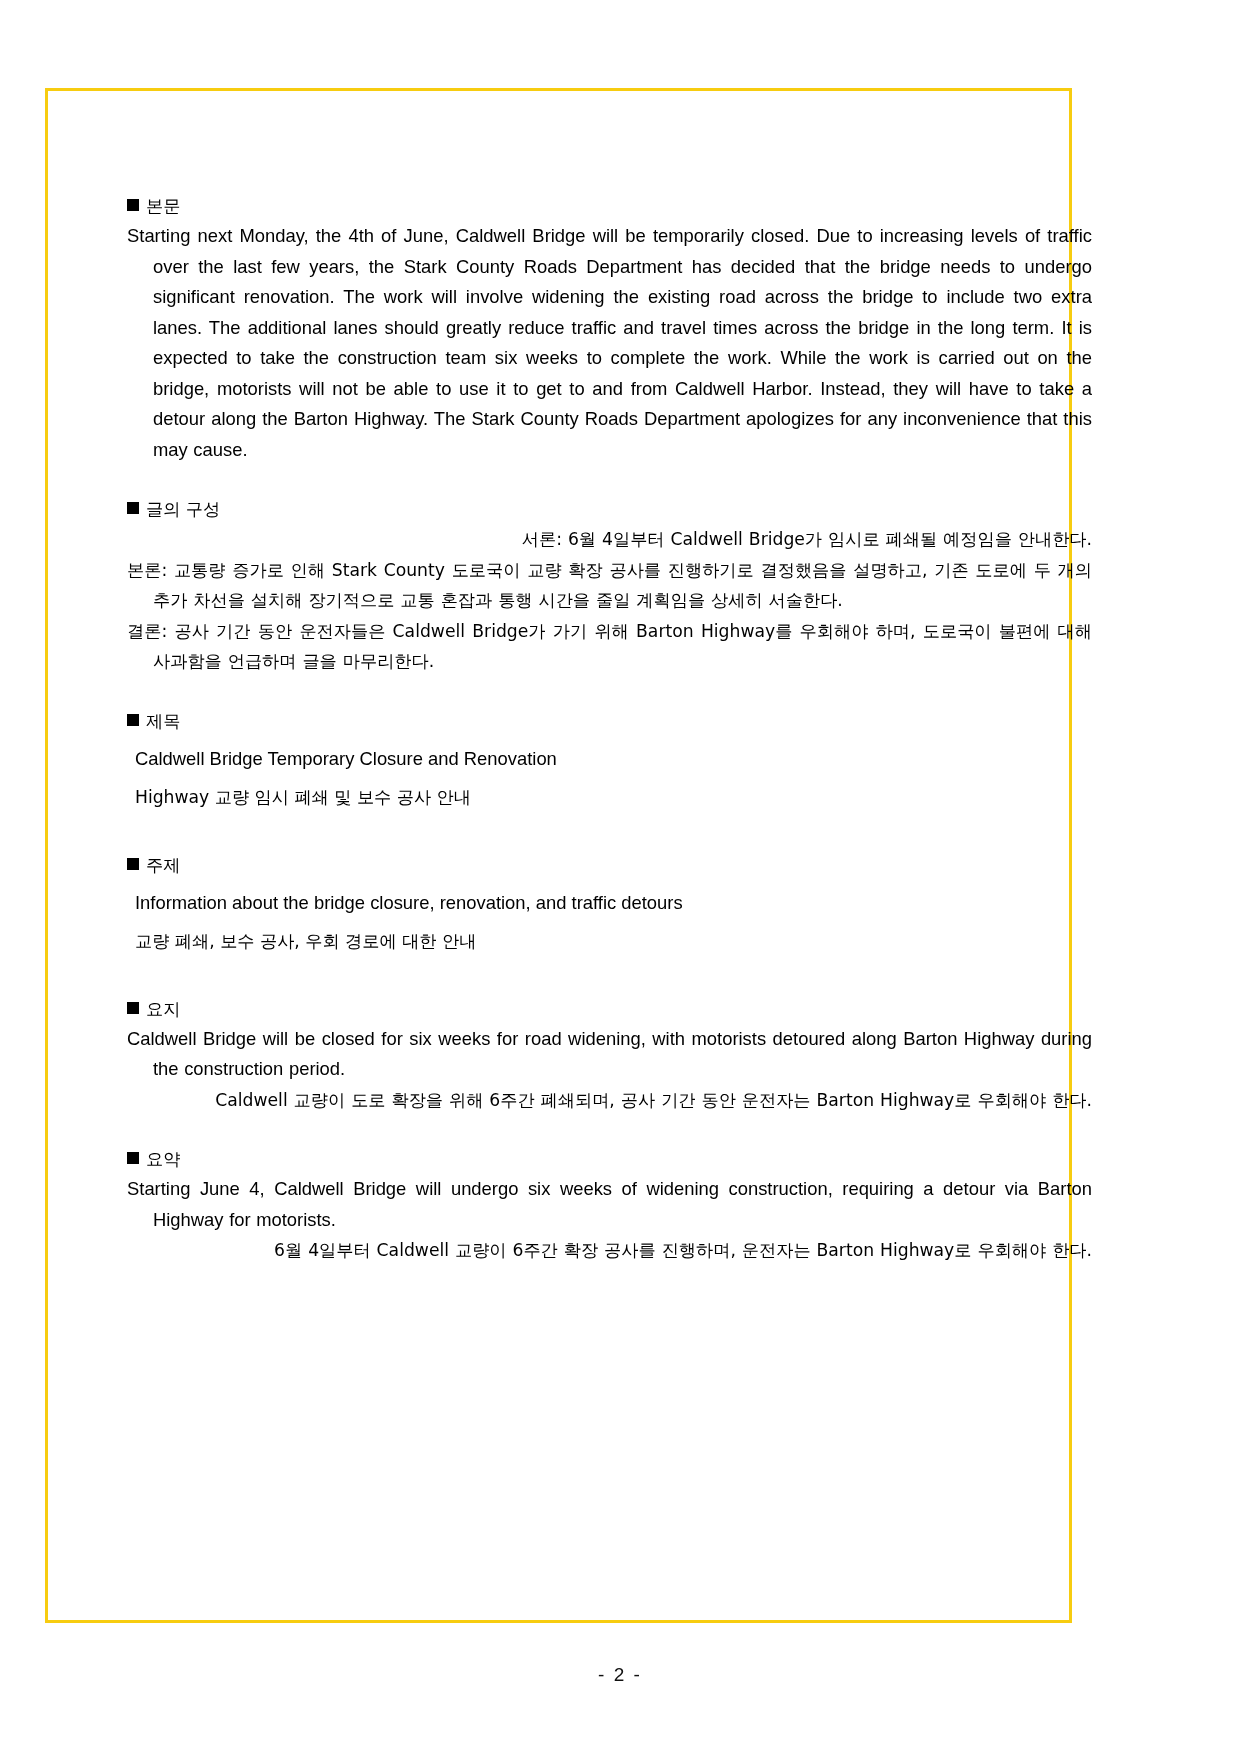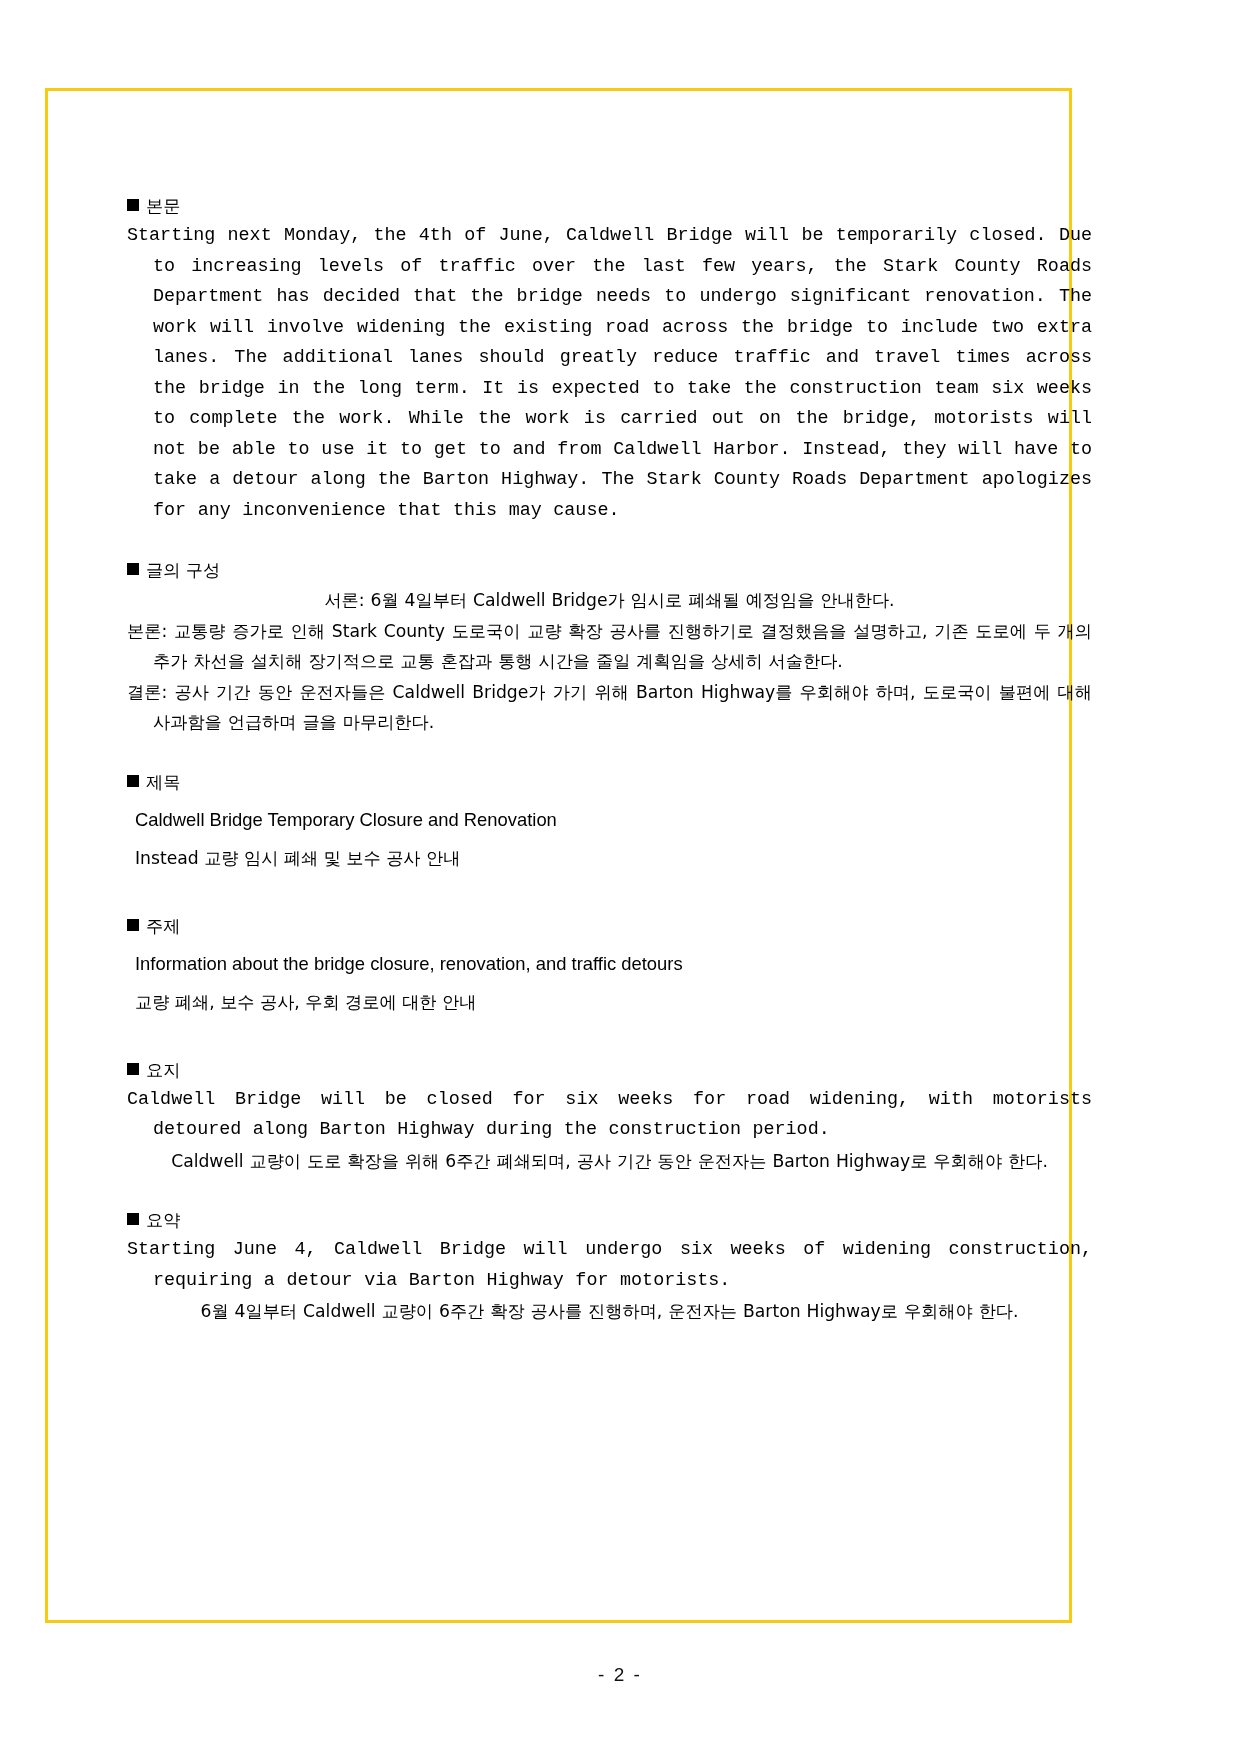--- a/index.html
+++ b/index.html
@@ -64,28 +64,27 @@
     vertical-align: 1px;
   }
   .para {
     font-size: 18.4px;
     line-height: 30.5px;
     margin: 0;
     padding: 0;
     text-align: justify;
     text-justify: inter-word;
     word-spacing: 0.5px;
-    font-family: Liberation Mono, monospace;
   }
   .para.hang {
     padding-left: 26px;
     text-indent: -26px;
   }
   .para.nojust {
-    text-align: center;
+    text-align: right;
   }
   .line {
     font-size: 18.4px;
     line-height: 30.5px;
     margin: 8px;
     padding: 0;
     white-space: nowrap;
   }
   .kr {
     font-family: "DejaVu Sans", "Liberation Sans", sans-serif;
@@ -121,21 +120,21 @@
         <p class="para hang nojust kr">서론: 6월 4일부터 Caldwell Bridge가 임시로 폐쇄될 예정임을 안내한다.</p>
         <p class="para hang kr">본론: 교통량 증가로 인해 Stark County 도로국이 교량 확장 공사를 진행하기로 결정했음을 설명하고, 기존 도로에 두 개의 추가 차선을 설치해 장기적으로 교통 혼잡과 통행 시간을 줄일 계획임을 상세히 서술한다.</p>
         <p class="para hang kr">결론: 공사 기간 동안 운전자들은 Caldwell Bridge가 가기 위해 Barton Highway를 우회해야 하며, 도로국이 불편에 대해 사과함을 언급하며 글을 마무리한다.</p>
       </div>
 
       <div class="sec-gap"></div>
 
       <div class="section">
         <div class="sec-head"><span class="bullet"></span><span class="kr">제목</span></div>
         <p class="line">Caldwell Bridge Temporary Closure and Renovation</p>
-        <p class="line kr">Instead 교량 임시 폐쇄 및 보수 공사 안내</p>
+        <p class="line kr">Highway 교량 임시 폐쇄 및 보수 공사 안내</p>
       </div>
 
       <div class="sec-gap"></div>
 
       <div class="section">
         <div class="sec-head"><span class="bullet"></span><span class="kr">주제</span></div>
         <p class="line">Information about the bridge closure, renovation, and traffic detours</p>
         <p class="line kr">교량 폐쇄, 보수 공사, 우회 경로에 대한 안내</p>
       </div>
 

